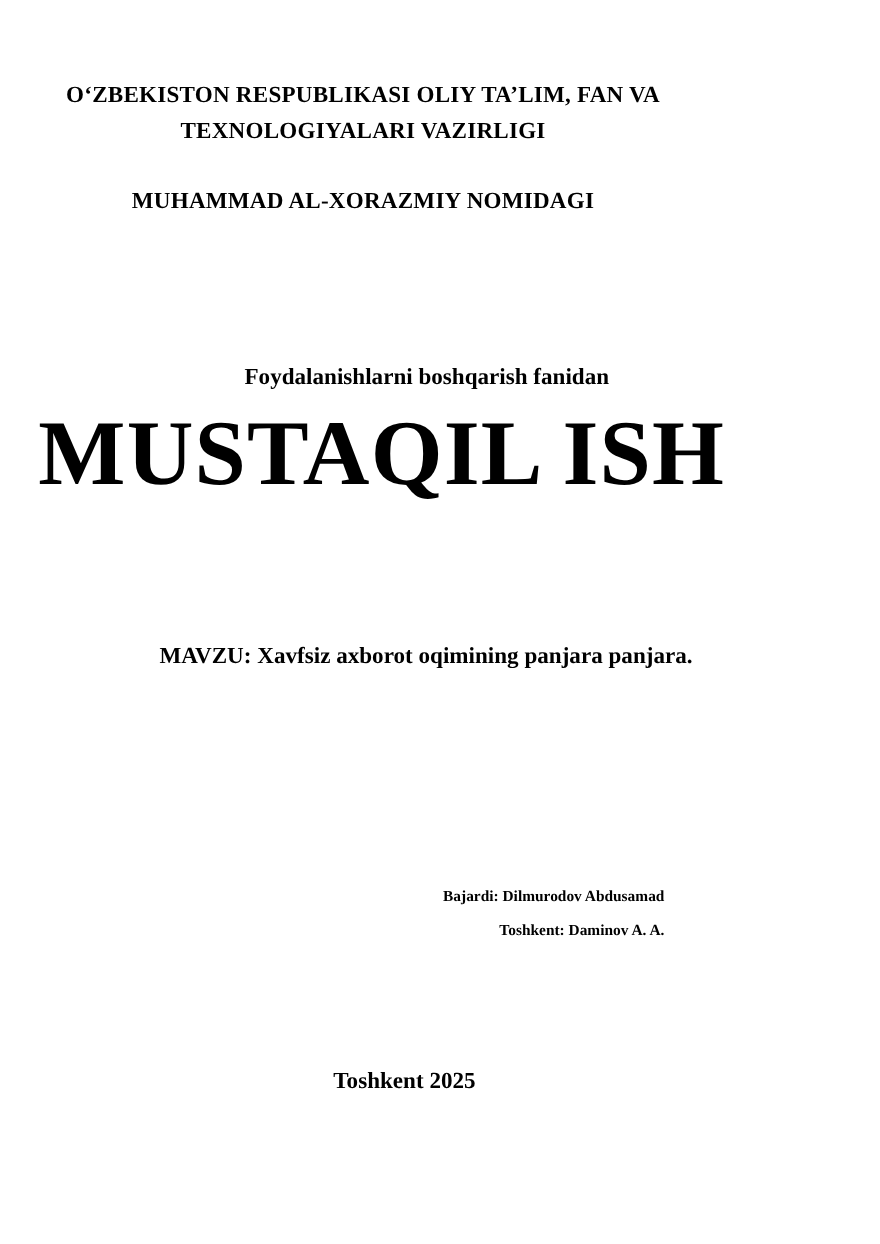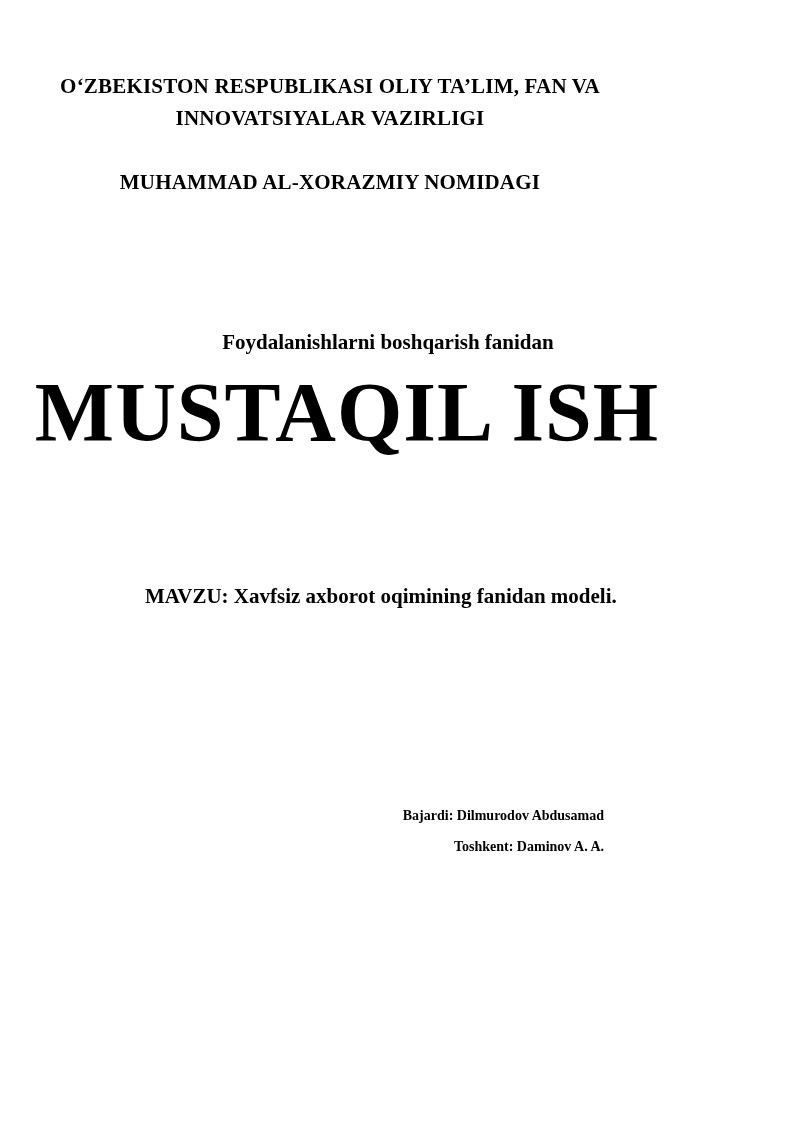--- a/index.html
+++ b/index.html
@@ -69,32 +69,33 @@
     line-height: 32px;
   }
 </style>
 </head>
 <body>
 
 <div class="page">
 
   <div class="hdr hdr-block-1">
     <div>O‘ZBEKISTON RESPUBLIKASI OLIY TA’LIM, FAN VA</div>
-    <div>INNOVATSIYALAR VAZIRLIGI</div>
+    <div>TEXNOLOGIYALARI VAZIRLIGI</div>
   </div>
 
   <div class="hdr hdr-block-2">
     <div>MUHAMMAD AL-XORAZMIY NOMIDAGI</div>
   </div>
 
   <div class="subject-line">Foydalanishlarni boshqarish fanidan</div>
 
   <div class="main-title">MUSTAQIL ISH</div>
 
-  <div class="topic-line">MAVZU: Xavfsiz axborot oqimining fanidan modeli.</div>
+  <div class="topic-line">MAVZU: Xavfsiz axborot oqimining panjara panjara.</div>
 
   <div class="credits">
     <div>Bajardi: Dilmurodov Abdusamad</div>
     <div>Toshkent: Daminov A. A.</div>
   </div>
 
+  <div class="footer-line">Toshkent 2025</div>
 
 </div>
 
 </body></html>

